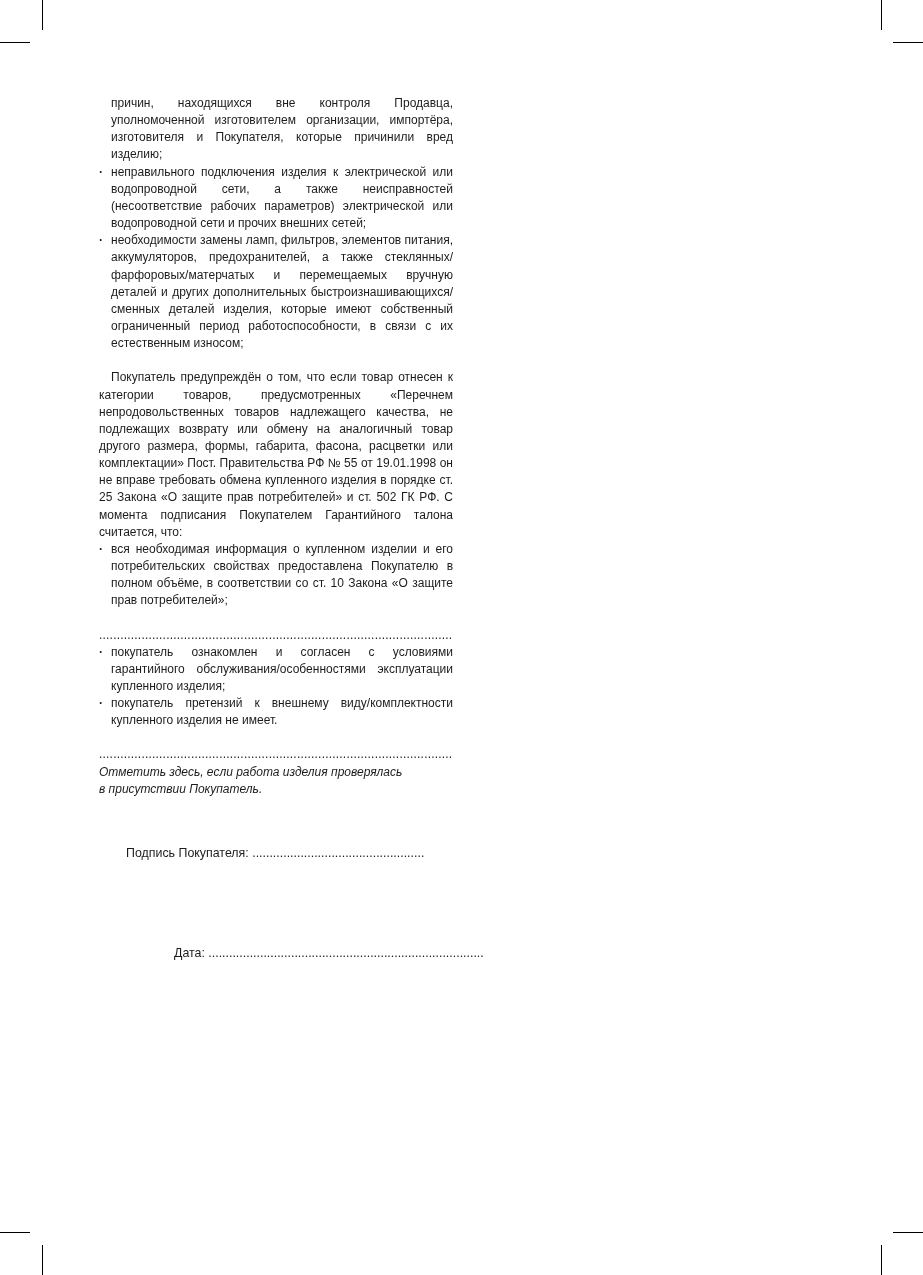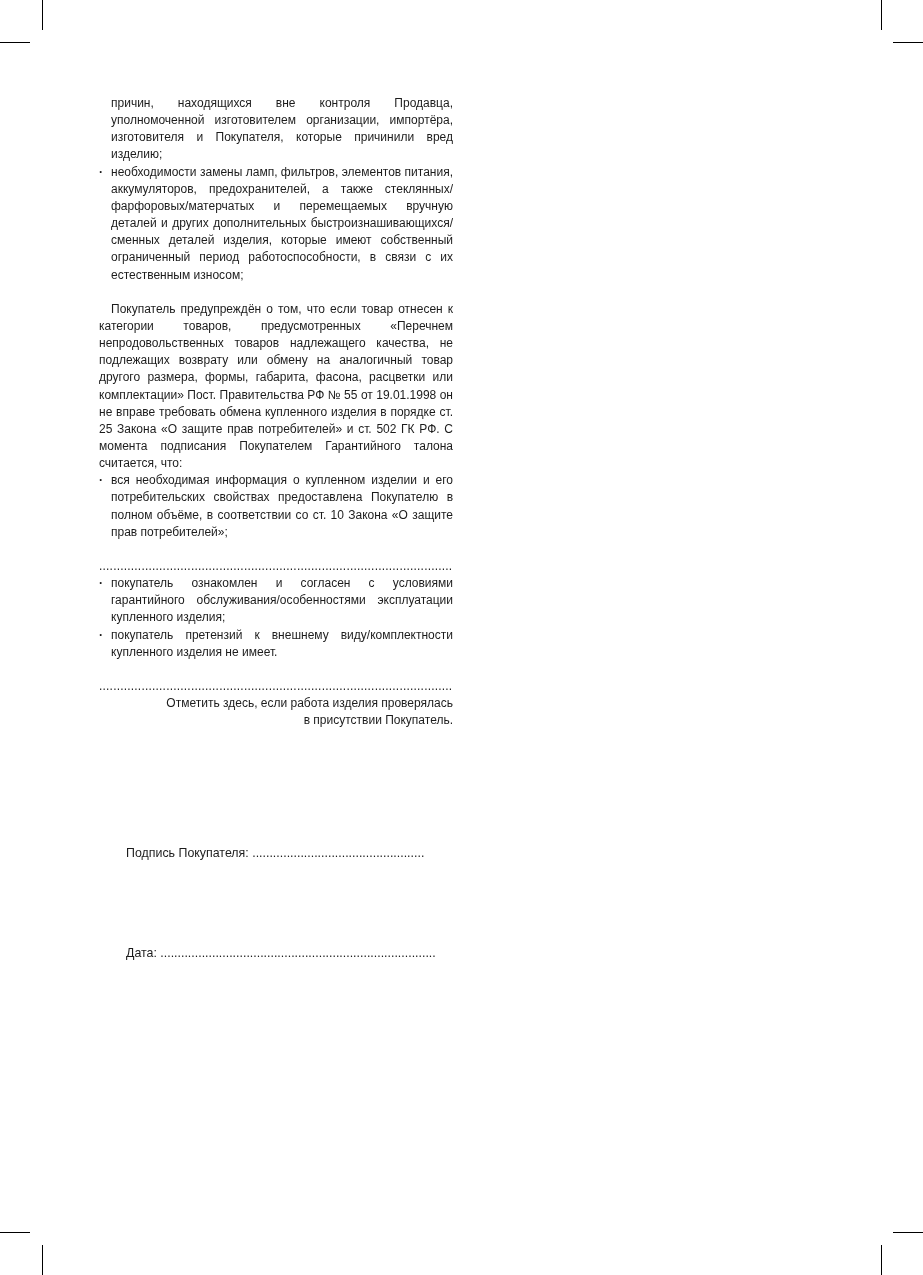--- a/index.html
+++ b/index.html
@@ -9,38 +9,39 @@
   .page { position: absolute; left: 99px; top: 95px; width: 354px;
           font-size: 12px; line-height: 17.15px; }
   .p { margin: 0; text-align: justify; }
   .p.indent { text-indent: 12px; }
   .p.cont { padding-left: 12px; }
   ul.blist { list-style: none; margin: 0; padding: 0; }
   ul.blist li { position: relative; padding-left: 12px; text-align: justify; }
   ul.blist li::before { content: "\00B7"; position: absolute; left: 0; top: 0; font-weight: bold; }
   .gap { height: 17px; }
   .dots { white-space: nowrap; overflow: hidden; letter-spacing: 0.2px; }
-  .center { text-align: right; }
+  .center { text-align: left; font-style: italic; }
   .sig { position: absolute; left: 126px; font-size: 12.4px; white-space: nowrap; }
 </style>
 </head>
 <body>
 
 <div class="crop" style="left:42px;top:0;width:1px;height:30px;"></div>
 <div class="crop" style="left:0;top:42px;width:30px;height:1px;"></div>
 <div class="crop" style="left:881px;top:0;width:1px;height:30px;"></div>
 <div class="crop" style="left:893px;top:42px;width:30px;height:1px;"></div>
 <div class="crop" style="left:0;top:1232px;width:30px;height:1px;"></div>
 <div class="crop" style="left:42px;top:1245px;width:1px;height:30px;"></div>
 <div class="crop" style="left:893px;top:1232px;width:30px;height:1px;"></div>
 <div class="crop" style="left:881px;top:1245px;width:1px;height:30px;"></div>
 
 <div class="page">
   <p class="p cont">причин, находящихся вне контроля Продавца, уполномоченной изготовителем организации, импортёра, изготовителя и Покупателя, которые причинили вред изделию;</p>
   <ul class="blist">
+    <li>неправильного подключения изделия к электрической или водопроводной сети, а также неисправностей (несоответствие рабочих параметров) электрической или водопроводной сети и прочих внешних сетей;</li>
     <li>необходимости замены ламп, фильтров, элементов питания, аккумуляторов, предохранителей, а также стеклянных/ фарфоровых/матерчатых и перемещаемых вручную деталей и других дополнительных быстроизнашивающихся/ сменных деталей изделия, которые имеют собственный ограниченный период работоспособности, в связи с их естественным износом;</li>
   </ul>
   <div class="gap"></div>
   <p class="p indent">Покупатель предупреждён о том, что если товар отнесен к категории товаров, предусмотренных «Перечнем непродовольственных товаров надлежащего качества, не подлежащих возврату или обмену на аналогичный товар другого размера, формы, габарита, фасона, расцветки или комплектации» Пост. Правительства РФ № 55 от 19.01.1998 он не вправе требовать обмена купленного изделия в порядке ст. 25 Закона «О защите прав потребителей» и ст. 502 ГК РФ. С момента подписания Покупателем Гарантийного талона считается, что:</p>
   <ul class="blist">
     <li>вся необходимая информация о купленном изделии и его потребительских свойствах предоставлена Покупателю в полном объёме, в соответствии со ст. 10 Закона «О защите прав потребителей»;</li>
   </ul>
   <div class="gap"></div>
   <div class="dots">...............................................................................................................;</div>
   <ul class="blist">
@@ -50,15 +51,15 @@
   <div class="gap"></div>
   <div class="dots">...............................................................................................................</div>
   <div class="center">Отметить здесь, если работа изделия проверялась</div>
   <div class="center">в присутствии Покупатель.</div>
 </div>
 
 <div class="sig" style="top:846px;">
   <span>Подпись Покупателя: </span><span>..................................................</span>
 </div>
 
-<div class="sig" style="top:946px;">
+<div class="sig" style="top:946px;margin-left:48px;">
   <span>Дата: </span><span>................................................................................</span>
 </div>
 
 </body></html>

